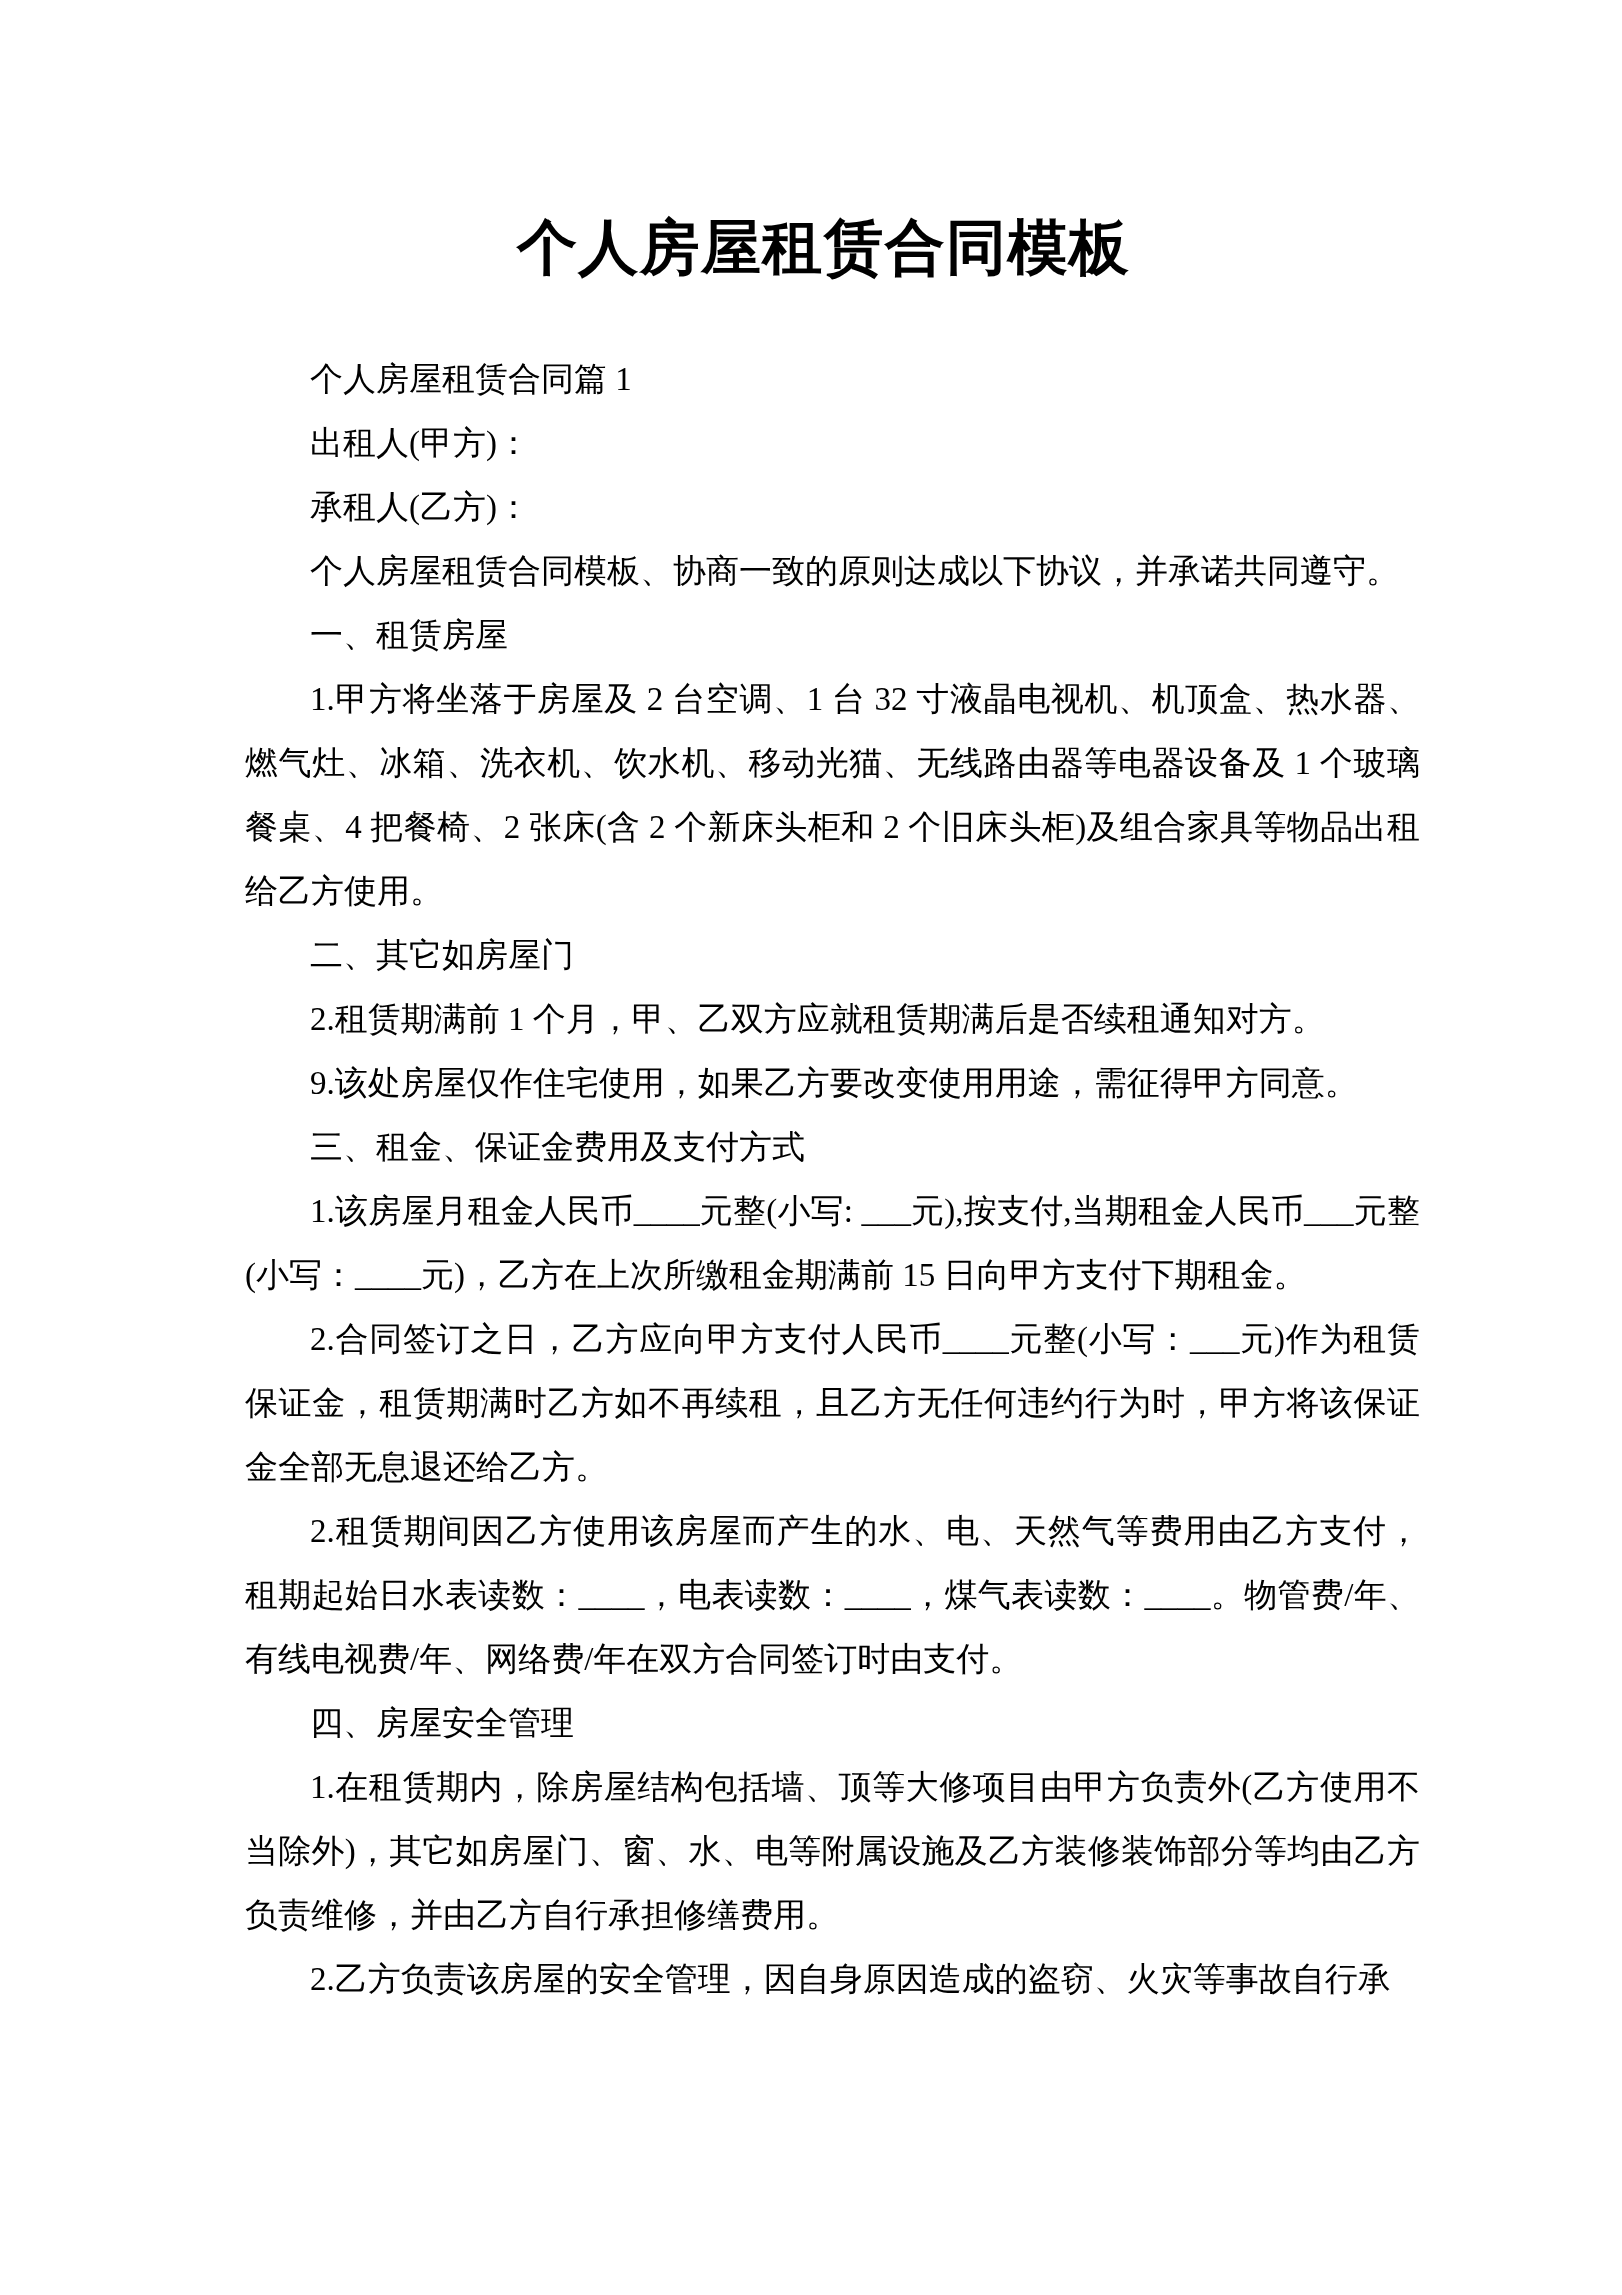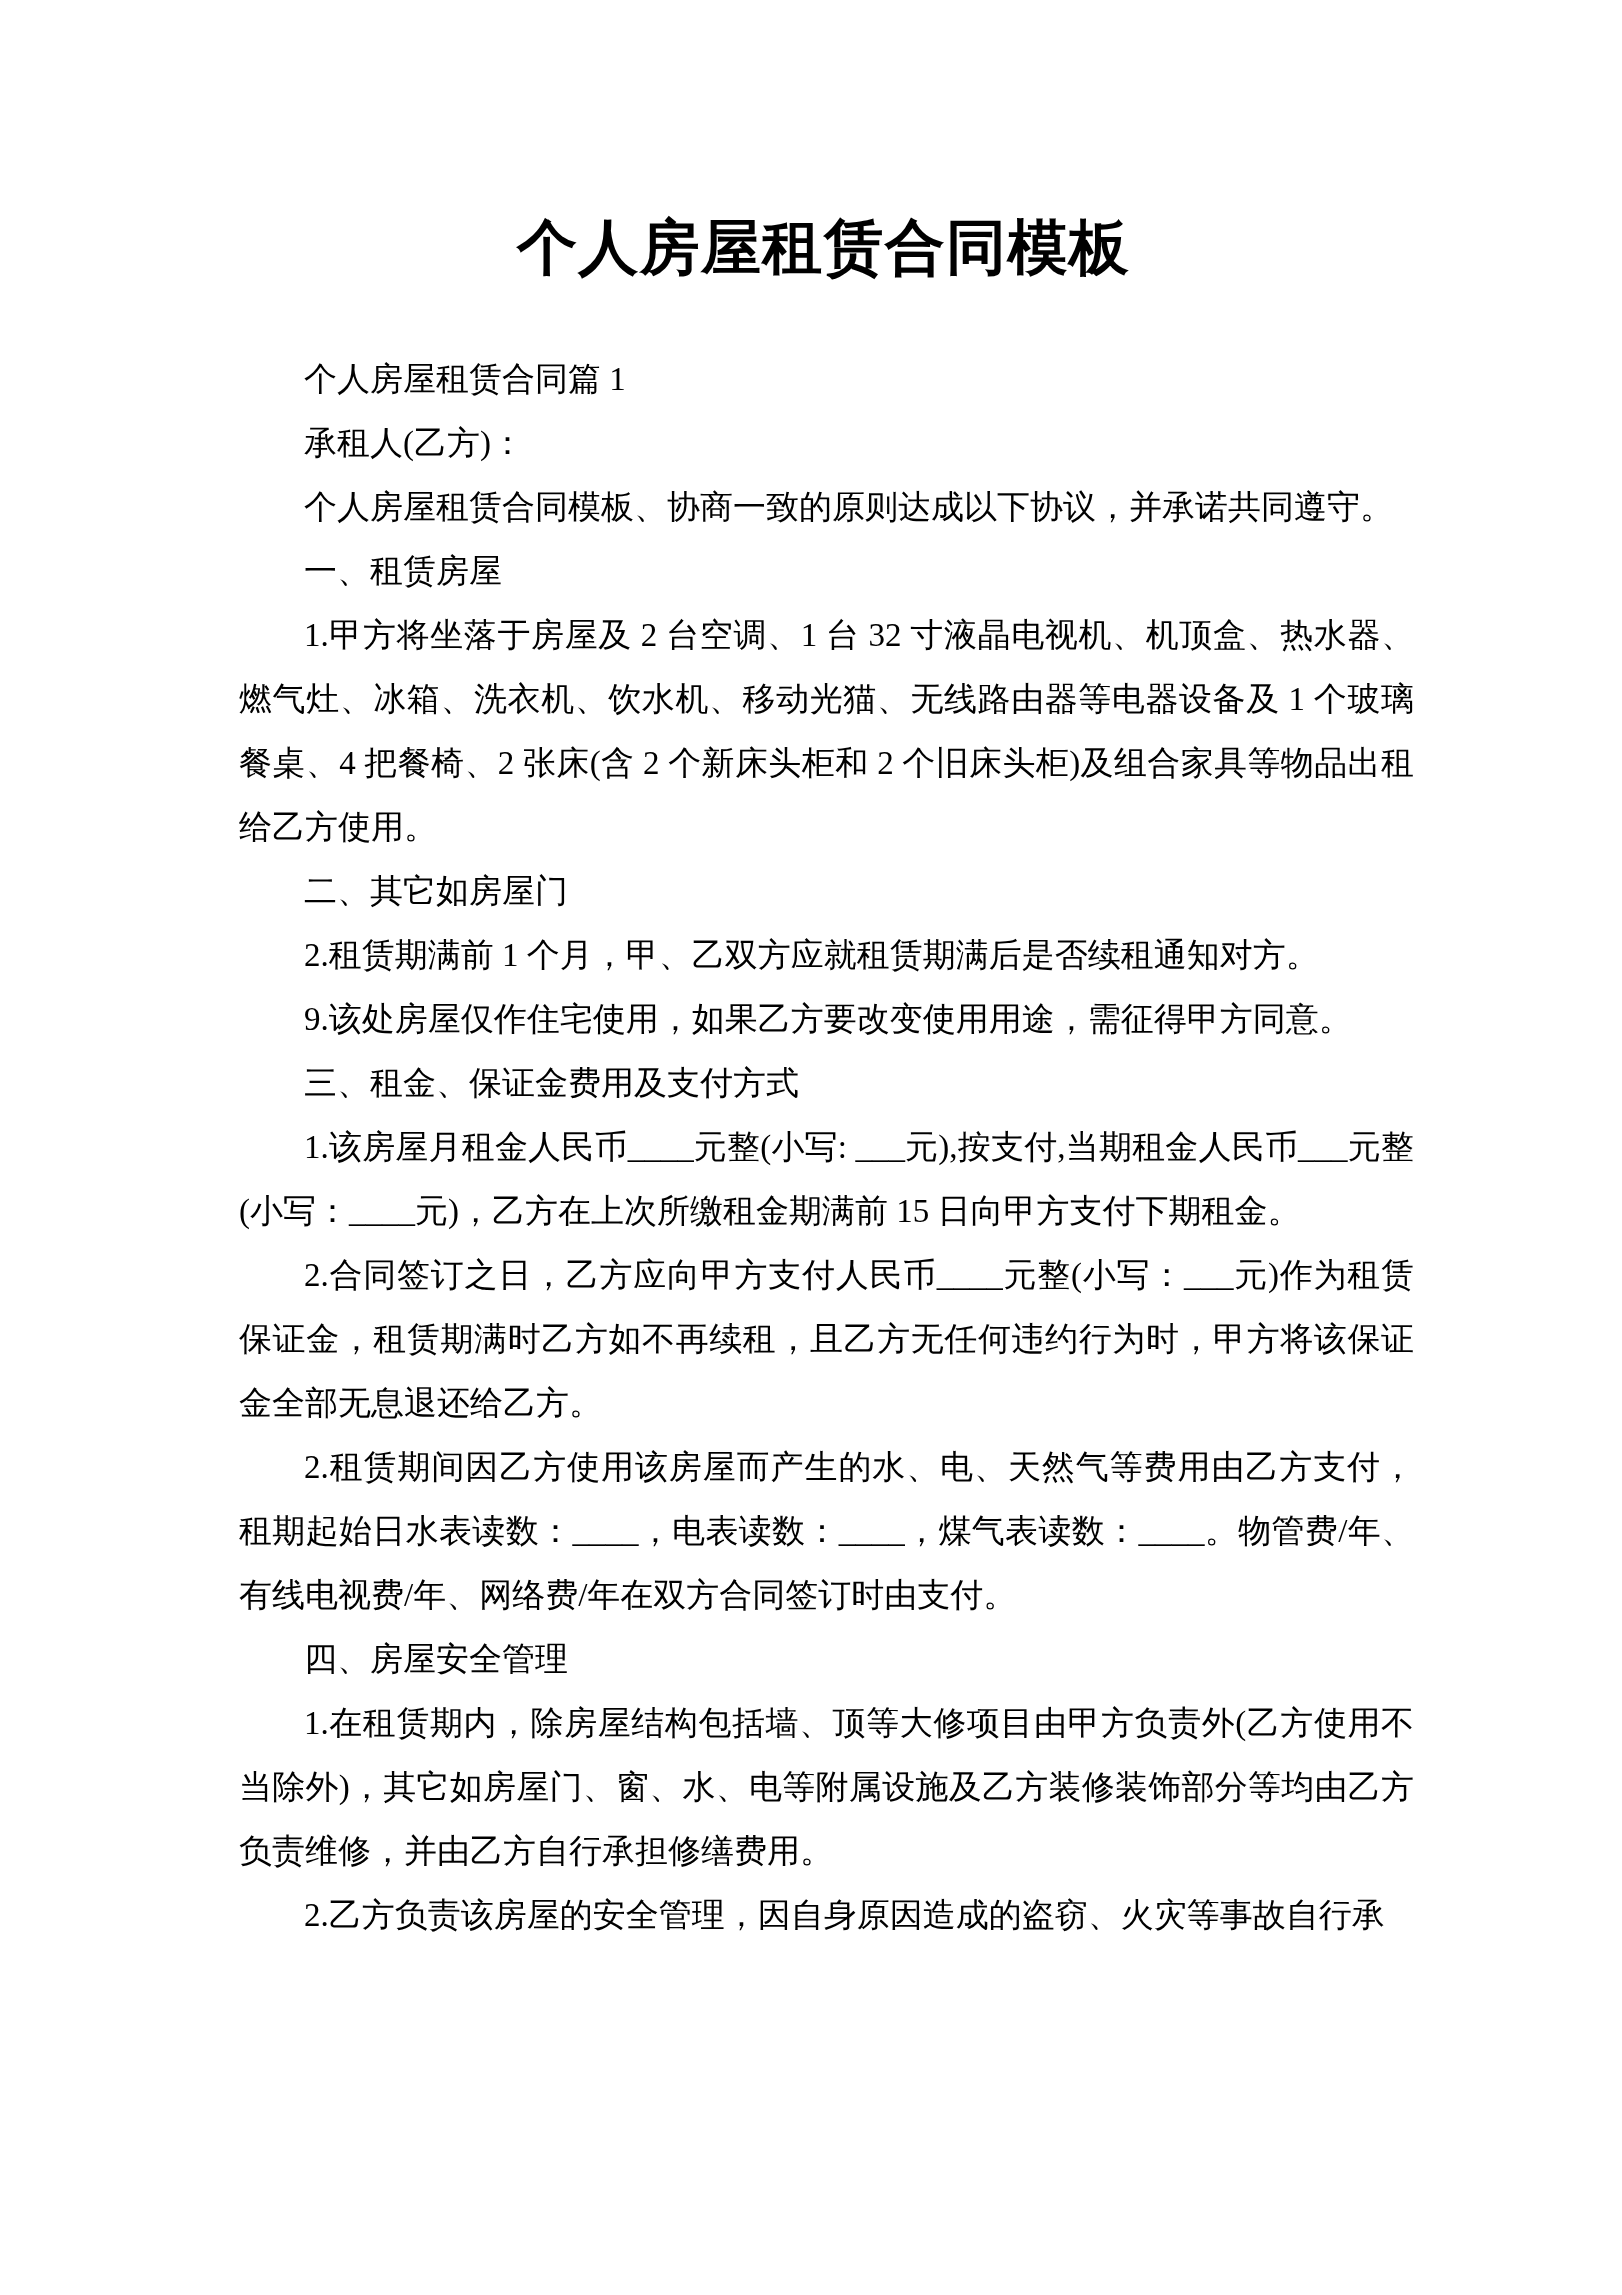--- a/index.html
+++ b/index.html
@@ -29,21 +29,21 @@
     text-align: center;
     font-size: 60px;
     font-weight: bold;
     line-height: 85px;
     letter-spacing: 1.3px;
     white-space: nowrap;
   }
   .content {
     position: absolute;
     top: 347px;
-    left: 239px;
+    left: 245px;
     width: 1175px;
     font-size: 33px;
     line-height: 64px;
     text-align: justify;
     text-justify: inter-ideograph;
   }
   .content p {
     margin: 0;
     padding: 0;
     text-indent: 65px;
@@ -52,20 +52,21 @@
 </style>
 </head>
 <body>
 
 <div class="page">
 
   <h1 class="doc-title">个人房屋租赁合同模板</h1>
 
   <div class="content">
     <p>个人房屋租赁合同篇 1</p>
+    <p>出租人(甲方)：</p>
     <p>承租人(乙方)：</p>
     <p>个人房屋租赁合同模板、协商一致的原则达成以下协议，并承诺共同遵守。</p>
     <p>一、租赁房屋</p>
     <p>1.甲方将坐落于房屋及 2 台空调、1 台 32 寸液晶电视机、机顶盒、热水器、燃气灶、冰箱、洗衣机、饮水机、移动光猫、无线路由器等电器设备及 1 个玻璃餐桌、4 把餐椅、2 张床(含 2 个新床头柜和 2 个旧床头柜)及组合家具等物品出租给乙方使用。</p>
     <p>二、其它如房屋门</p>
     <p>2.租赁期满前 1 个月，甲、乙双方应就租赁期满后是否续租通知对方。</p>
     <p>9.该处房屋仅作住宅使用，如果乙方要改变使用用途，需征得甲方同意。</p>
     <p>三、租金、保证金费用及支付方式</p>
     <p>1.该房屋月租金人民币____元整(小写: ___元),按支付,当期租金人民币___元整(小写：____元)，乙方在上次所缴租金期满前 15 日向甲方支付下期租金。</p>
     <p>2.合同签订之日，乙方应向甲方支付人民币____元整(小写：___元)作为租赁保证金，租赁期满时乙方如不再续租，且乙方无任何违约行为时，甲方将该保证金全部无息退还给乙方。</p>

